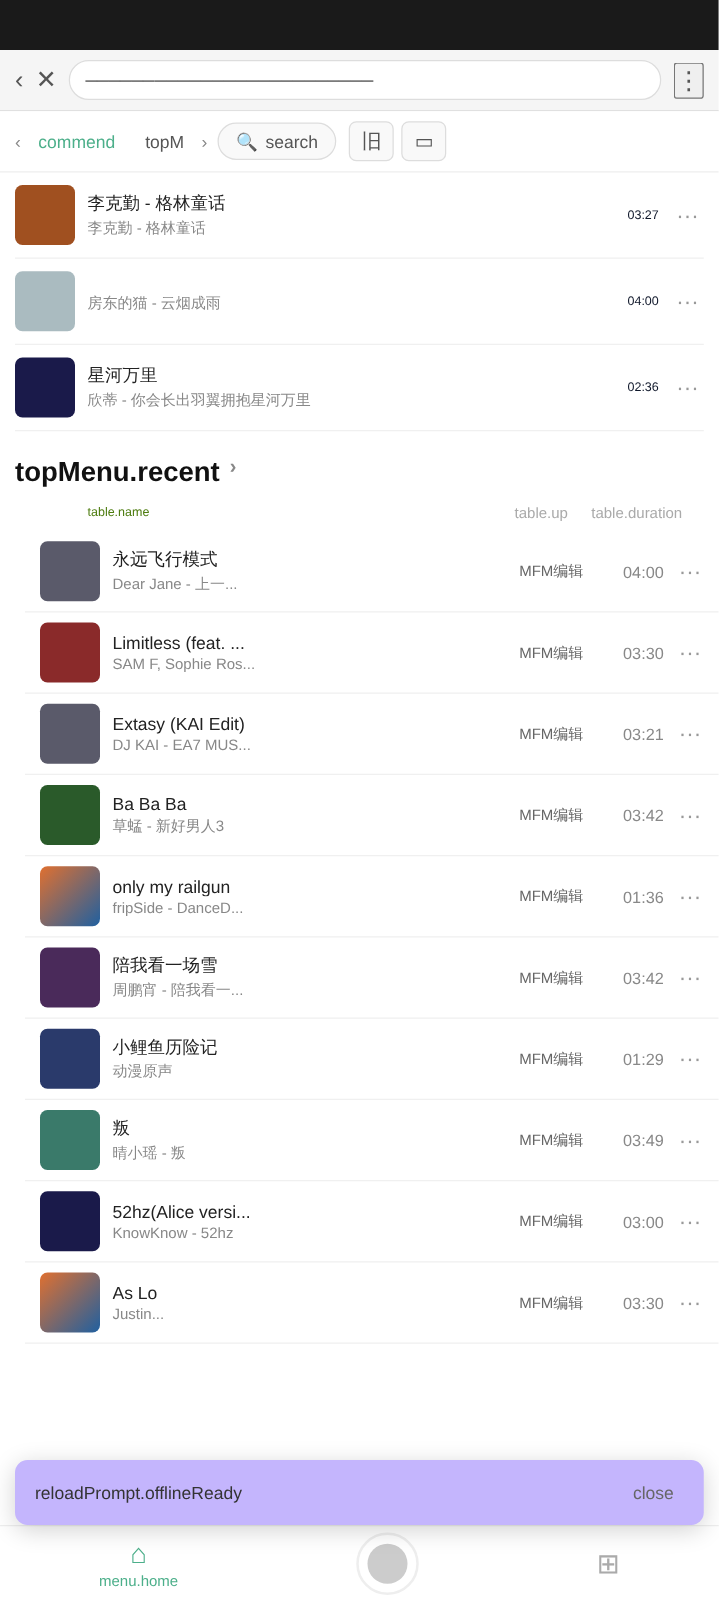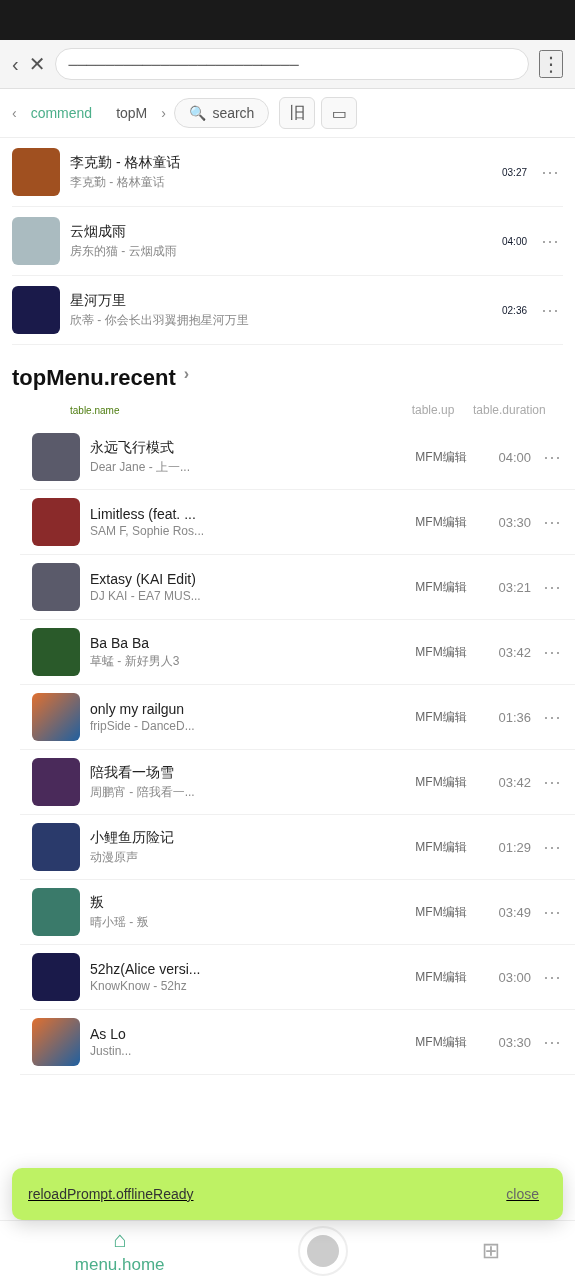--- a/index.html
+++ b/index.html
@@ -290,29 +290,28 @@
     .thumb-light { background: #aabbc0; }
     .thumb-deepblue { background: #1a1a4a; }
     .thumb-colorful { background: linear-gradient(135deg, #e07030, #2060a0); }
 
     
     .toast-bar {
       position: fixed;
       bottom: 60px;
       left: 12px;
       right: 12px;
-      background: #bef264;
+      background: #c4b5fd;
       border-radius: 10px;
       box-shadow: 0 4px 20px rgba(0,0,0,0.18);
       display: flex;
       align-items: center;
       padding: 14px 16px;
       gap: 10px;
       z-index: 100;
-      text-decoration: underline;
     }
     .toast-text {
       flex: 1;
       font-size: 14px;
       color: #333;
     }
     .toast-close-btn {
       font-size: 14px;
       color: #666;
       cursor: pointer;
@@ -341,21 +340,21 @@
       align-items: center;
       gap: 2px;
       cursor: pointer;
       padding: 6px 16px;
     }
     .bottom-nav-icon {
       font-size: 22px;
       color: #4CAF8A;
     }
     .bottom-nav-label {
-      font-size: 17px;
+      font-size: 12px;
       color: #4CAF8A;
     }
     .bottom-nav-center-btn {
       width: 50px;
       height: 50px;
       border-radius: 50%;
       background: #fff;
       border: 2px solid #eee;
       display: flex;
       align-items: center;
@@ -408,21 +407,20 @@
     <div class="song-info">
       <div class="song-title">李克勤 - 格林童话</div>
       <div class="song-artist">李克勤 - 格林童话</div>
     </div>
     <span class="song-duration">03:27</span>
     <span class="song-more">···</span>
   </div>
     <div class="song-item">
     <div class="song-thumb thumb-light"></div>
     <div class="song-info">
-      <div class="song-title">云烟成雨</div>
       <div class="song-artist">房东的猫 - 云烟成雨</div>
     </div>
     <span class="song-duration">04:00</span>
     <span class="song-more">···</span>
   </div>
     <div class="song-item">
     <div class="song-thumb thumb-deepblue"></div>
     <div class="song-info">
       <div class="song-title">星河万里</div>
       <div class="song-artist">欣蒂 - 你会长出羽翼拥抱星河万里</div>

